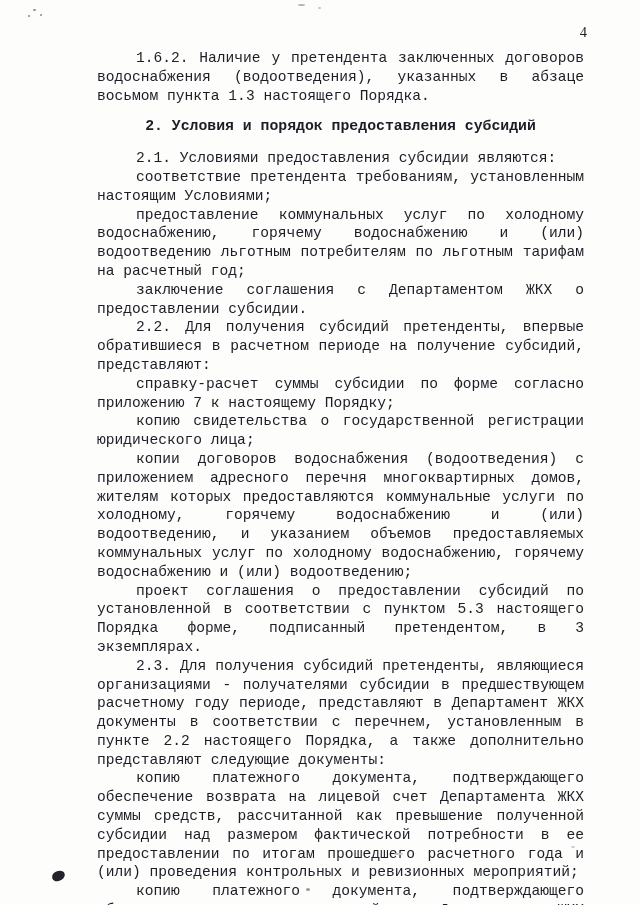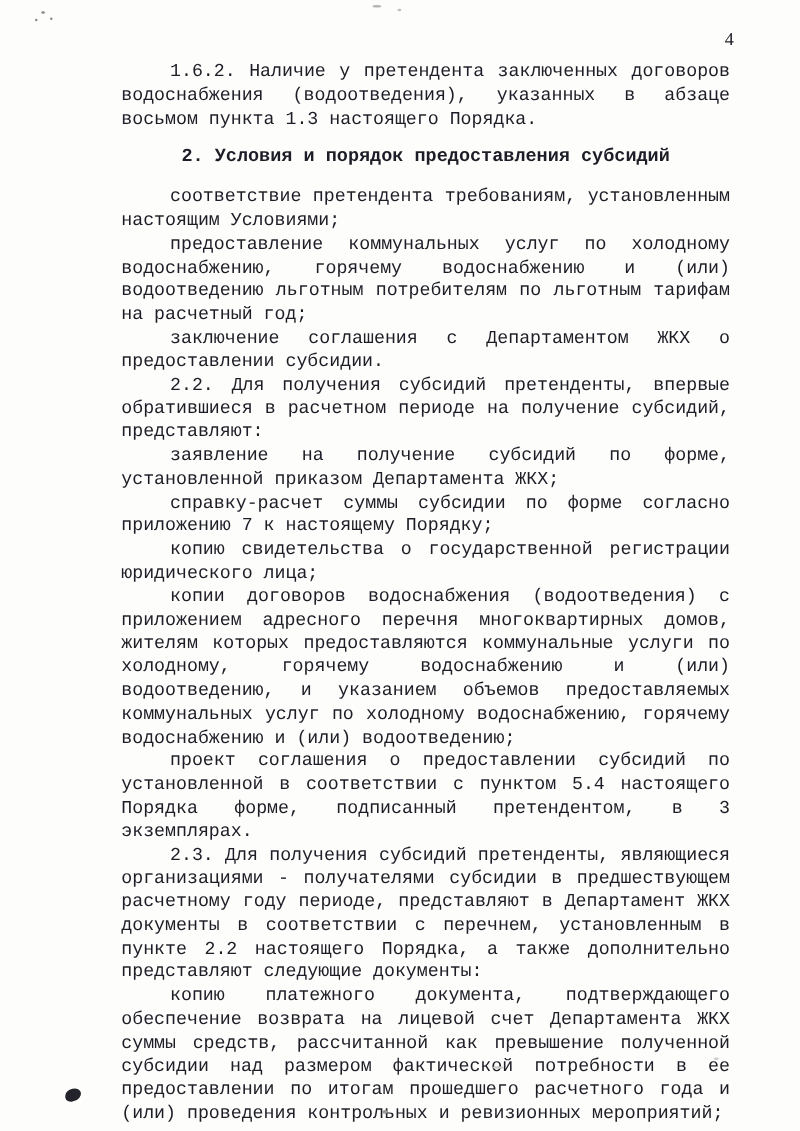--- a/index.html
+++ b/index.html
@@ -72,29 +72,29 @@
   <span class="speck s2"></span>
   <span class="speck s3"></span>
   <span class="speck s4"></span>
   <span class="speck s5"></span>
 
   <div class="page-number">4</div>
 
   <div class="content">
     <p class="para">1.6.2. Наличие у претендента заключенных договоров водоснабжения (водоотведения), указанных в абзаце восьмом пункта 1.3 настоящего Порядка.</p>
     <h2 class="heading">2. Условия и порядок предоставления субсидий</h2>
+    <p class="para">2.1. Условиями предоставления субсидии являются:</p>
     <p class="para">соответствие претендента требованиям, установленным настоящим Условиями;</p>
     <p class="para">предоставление коммунальных услуг по холодному водоснабжению, горячему водоснабжению и (или) водоотведению льготным потребителям по льготным тарифам на расчетный год;</p>
     <p class="para">заключение соглашения с Департаментом ЖКХ о предоставлении субсидии.</p>
     <p class="para">2.2. Для получения субсидий претенденты, впервые обратившиеся в расчетном периоде на получение субсидий, представляют:</p>
-    <p class="para">заявление на получение субсидий по форме, установленной приказом Департамента ЖКХ;</p>
     <p class="para">справку-расчет суммы субсидии по форме согласно приложению 7 к настоящему Порядку;</p>
     <p class="para">копию свидетельства о государственной регистрации юридического лица;</p>
     <p class="para">копии договоров водоснабжения (водоотведения) с приложением адресного перечня многоквартирных домов, жителям которых предоставляются коммунальные услуги по холодному, горячему водоснабжению и (или) водоотведению, и указанием объемов предоставляемых коммунальных услуг по холодному водоснабжению, горячему водоснабжению и (или) водоотведению;</p>
-    <p class="para">проект соглашения о предоставлении субсидий по установленной в соответствии с пунктом 5.4 настоящего Порядка форме, подписанный претендентом, в 3 экземплярах.</p>
+    <p class="para">проект соглашения о предоставлении субсидий по установленной в соответствии с пунктом 5.3 настоящего Порядка форме, подписанный претендентом, в 3 экземплярах.</p>
     <p class="para">2.3. Для получения субсидий претенденты, являющиеся организациями - получателями субсидии в предшествующем расчетному году периоде, представляют в Департамент ЖКХ документы в соответствии с перечнем, установленным в пункте 2.2 настоящего Порядка, а также дополнительно представляют следующие документы:</p>
     <p class="para">копию платежного документа, подтверждающего обеспечение возврата на лицевой счет Департамента ЖКХ суммы средств, рассчитанной как превышение полученной субсидии над размером фактической потребности в ее предоставлении по итогам прошедшего расчетного года и (или) проведения контрольных и ревизионных мероприятий;</p>
     <p class="para">копию платежного документа, подтверждающего обеспечение возврата на лицевой счет Департамента ЖКХ не использованного по</p>
   </div>
 
   <span class="blob"></span>
   <span class="speck s6"></span>
   <span class="speck s7"></span>
   <span class="speck s8"></span>
 

